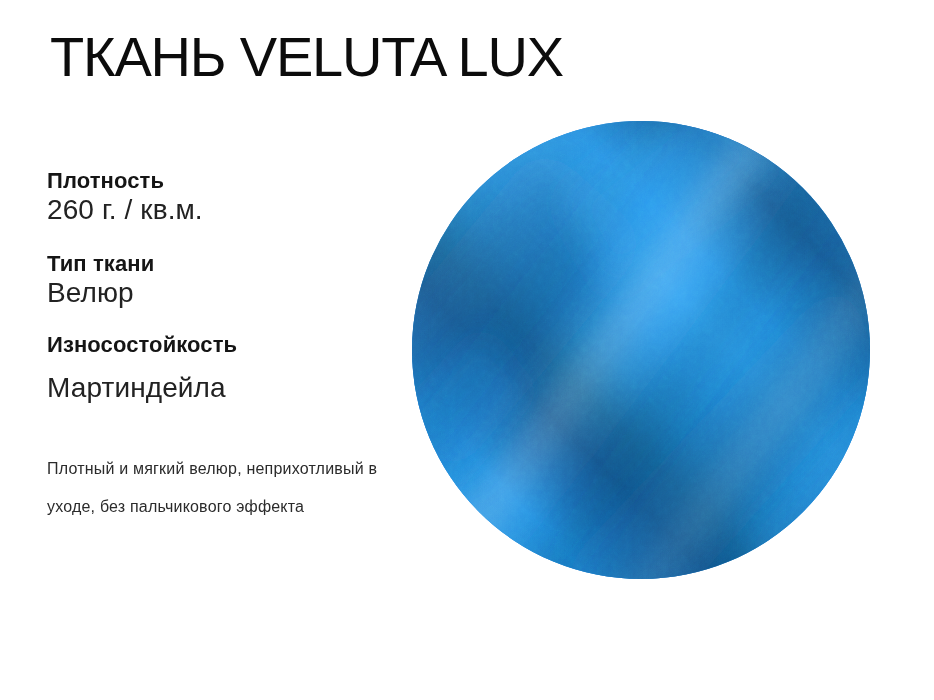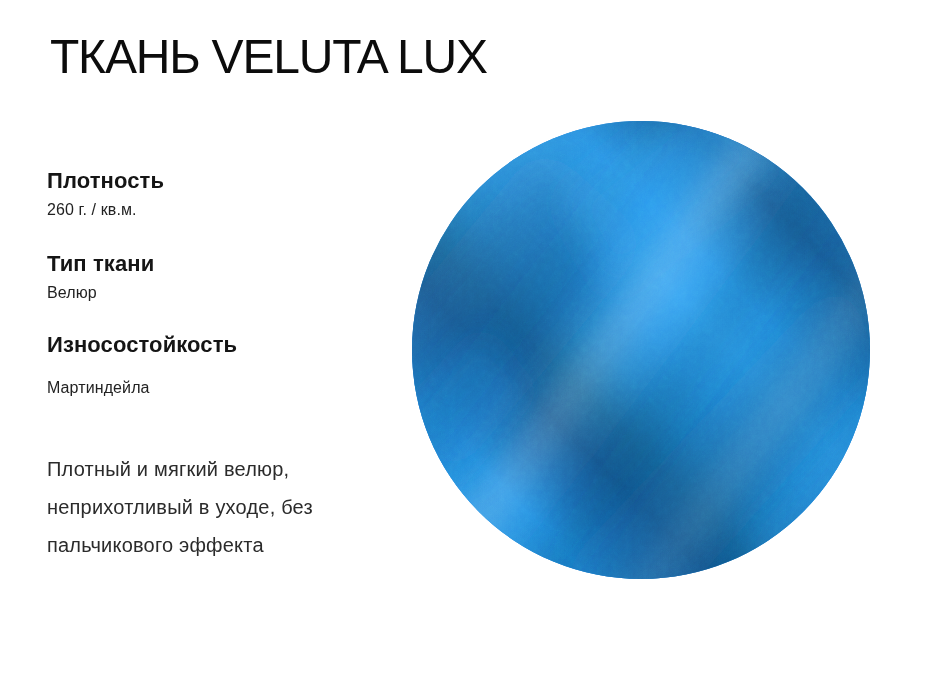--- a/index.html
+++ b/index.html
@@ -23,21 +23,21 @@
     width: 934px;
     height: 700px;
     background: #ffffff;
   }
 
   
   .title {
     position: absolute;
     left: 50px;
     top: 14px;
-    font-size: 48px;
+    font-size: 56px;
     line-height: 86px;
     font-weight: 300;
     letter-spacing: -1.2px;
     color: #0c0c0c;
     white-space: nowrap;
     font-family: "Liberation Sans", sans-serif;
   }
 
   
   .specs {
@@ -51,41 +51,41 @@
 
   .spec-label {
     font-size: 22px;
     line-height: 28px;
     font-weight: 700;
     letter-spacing: 0.1px;
     color: #151515;
   }
 
   .spec-value {
-    font-size: 16px;
+    font-size: 28px;
     line-height: 30px;
     font-weight: 400;
     letter-spacing: 0.1px;
     color: #222222;
   }
 
   .spec-value.second-line { margin-top: 14px; }
 
   
   .spec-block.density { }
   .spec-block.type    { margin-bottom: 23px; }
   .spec-block.wear    { margin-bottom: 56px; }
 
   
   .description {
     position: absolute;
     left: 47px;
     top: 450px;
     width: 372px;
-    font-size: 20px;
+    font-size: 16px;
     line-height: 38px;
     font-weight: 400;
     letter-spacing: 0.2px;
     color: #2b2b2b;
   }
 
   
   .swatch {
     position: absolute;
     left: 412px;

